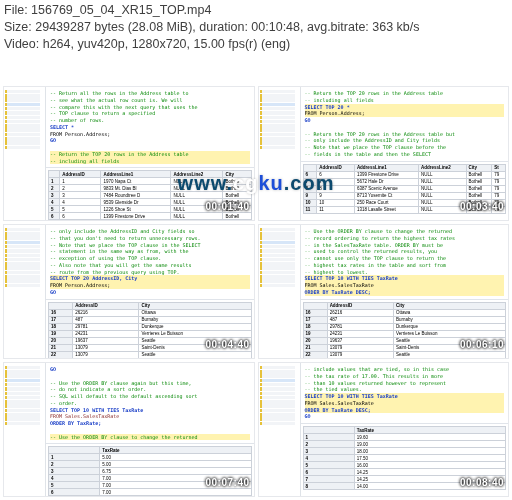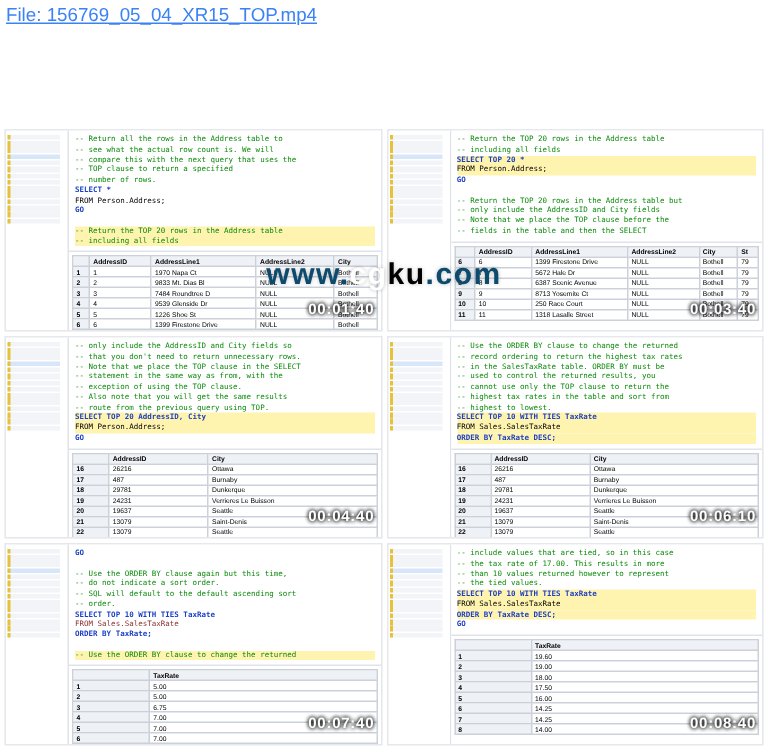--- a/index.html
+++ b/index.html
@@ -1,18 +1,18 @@
 <!DOCTYPE html>
 <html><head>
 <meta charset="utf-8">
 <style>
   * { margin: 0; padding: 0; box-sizing: border-box; }
   body { width: 512px; height: 500px; background: #fff; font-family: "Segoe UI", Arial, sans-serif; position: relative; overflow: hidden; }
   .header { position: absolute; top: 0; left: 0; right: 0; padding: 2px 4px; text-shadow: 0 0 2px #fff, 0 0 2px #fff; }
-  .header-line { font-size: 12.5px; line-height: 1.35; color: #3b82f6; font-weight: 500; text-decoration: underline; }
+  .header-line { font-size: 12.5px; line-height: 1.35; color: #404040; font-weight: 500; }
   .grid { position: absolute; top: 86px; left: 3px; right: 3px; bottom: 3px; display: grid; grid-template-columns: 1fr 1fr; grid-template-rows: 1fr 1fr 1fr; gap: 3px; }
   .pane { background: #f5f6f8; display: flex; flex-direction: row; border: 1px solid #e6e8ec; position: relative; overflow: hidden; font-size: 5px; }
   .titlebar { height: 6px; background: linear-gradient(#dce5f3,#c7d5ea); }
   .menubar { height: 5px; background: #eef2f7; border-bottom: 1px solid #d9dee6; }
   .toolbar { height: 4px; background: #f3f5f8; border-bottom: 1px solid #e0e4ea; }
   .body { flex: 1; display: flex; }
   .tree { width: 42px; background: #fff; border-right: 1px solid #dfe3e8; padding: 2px 1px; }
   .tree-item { height: 3.5px; margin: 0.8px 0; background: #f2f4f7; border-left: 2px solid #e6c23a; width: 90%; }
   .tree-item.sel { background: #d7e6f8; }
   .editor { flex: 1; display: flex; flex-direction: column; background: #fff; }
@@ -21,28 +21,30 @@
   .k { color: #1a3fc7; font-weight: 600; }
   .h { background: #fff3b0; }
   .tb { color: #8b2e2e; }
   .res { flex: 1; background: #fff; padding: 2px; }
   table { font-size: 4.5px; border-collapse: collapse; width: 100%; }
   th, td { border: 1px solid #ccd1d9; padding: 0.5px 2px; text-align: left; white-space: nowrap; overflow: hidden; }
   th { background: #eef1f5; font-weight: 600; }
   .status { height: 5px; background: linear-gradient(#fff6d2,#f8e99b); border-top: 1px solid #e6d76a; }
   .tc { position: absolute; right: 4px; bottom: 8px; color: #fff; font-size: 10px; font-weight: 600; text-shadow: 0 0 3px #000, 0 0 3px #000; letter-spacing: 0.5px; }
   .wm { position: absolute; top: 172px; left: 50%; transform: translateX(-50%); font-size: 20px; font-weight: 700; letter-spacing: 1px; pointer-events: none; z-index: 50; white-space: nowrap; }
-  .wm .g { color: #0c4a6e; } .wm .w { color: #fff; } .wm .y { color: #000000; }
+  .wm .g { color: #0c4a6e; } .wm .w { color: #fff; } .wm .y { color: #1d4ed8; }
   .wm span { text-shadow: 0 0 3px rgba(0,0,0,.25); }
 </style>
 </head>
 <body>
 
 <div class="header">
   <div class="header-line">File: 156769_05_04_XR15_TOP.mp4</div>
+  <div class="header-line">Size: 29439287 bytes (28.08 MiB), duration: 00:10:48, avg.bitrate: 363 kb/s</div>
+  <div class="header-line">Video: h264, yuv420p, 1280x720, 15.00 fps(r) (eng)</div>
 </div>
 
 <div class="wm">
   <span class="g">www.</span><span class="w">cg</span><span class="y">ku</span><span class="g">.com</span>
 </div>
 
 <div class="grid" id="grid">
     <div class="pane">
     <div class="titlebar"></div>
     <div class="menubar"></div>

